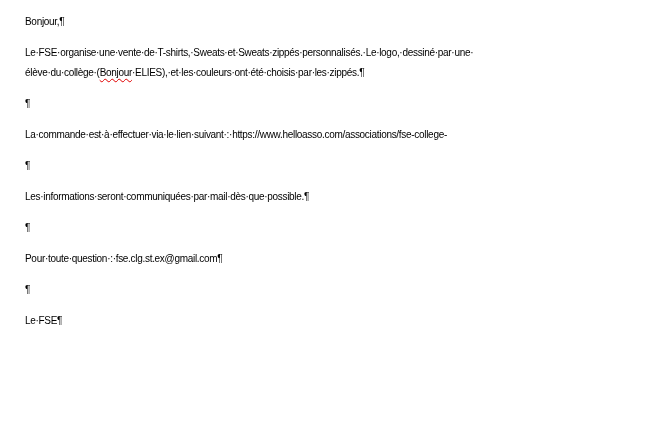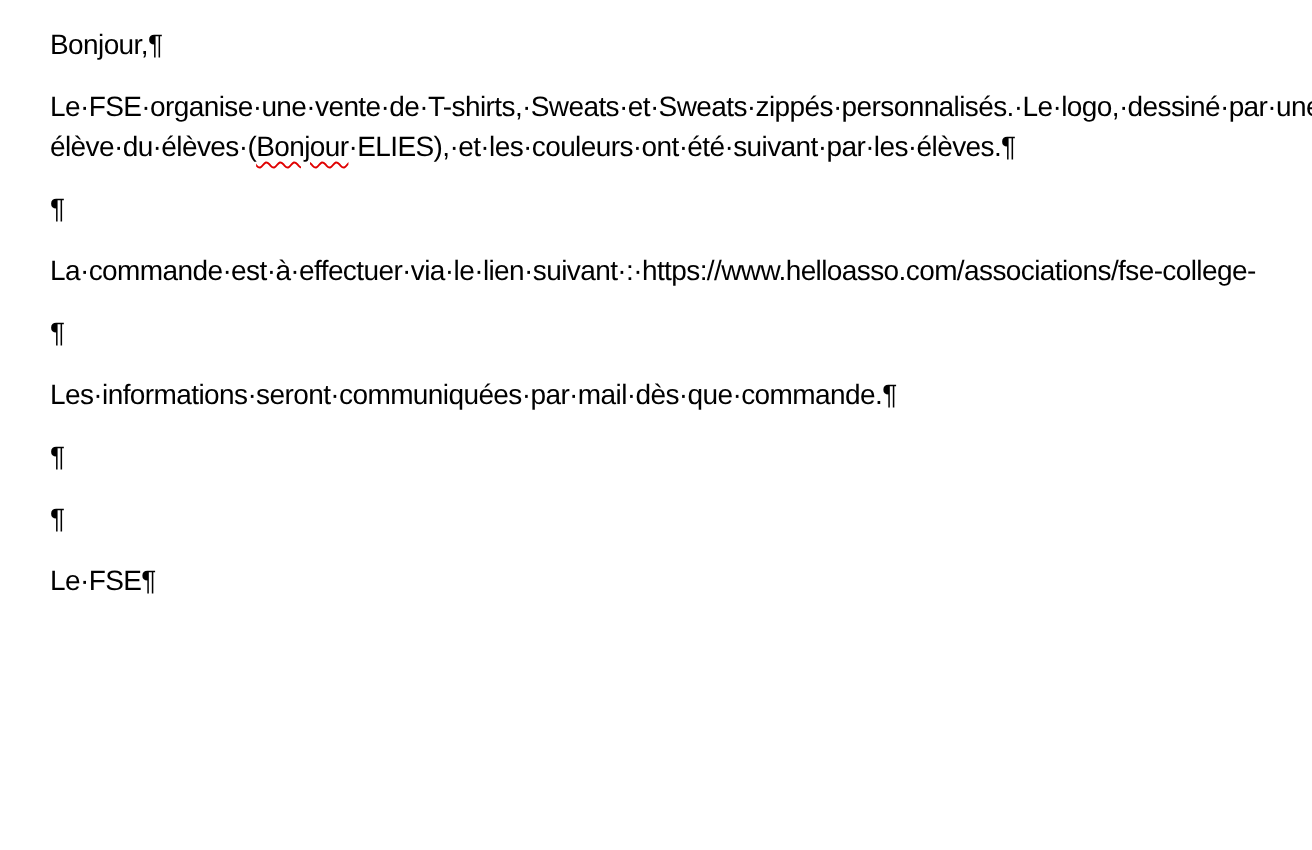--- a/index.html
+++ b/index.html
@@ -12,21 +12,21 @@
     width: 656px;
     height: 425px;
     background: var(--bg-color);
     overflow: hidden;
   }
   .doc {
     width: 656px;
     height: 425px;
     padding: 12px 20px 0 25px;
     font-family: "Liberation Sans", sans-serif;
-    font-size: 14px;
+    font-size: 10px;
     line-height: 20px;
     letter-spacing: -0.3px;
     color: var(--text-color);
     cursor: text;
   }
   p { margin: 0 0 11px 0; }
   .line { display: block; white-space: pre; }
   .mark { color: var(--text-color); }
   .squiggle {
     text-decoration: underline;
@@ -41,44 +41,47 @@
 <body>
 
 <div class="doc">
 
   <p>
       <span class="line"><span>Bonjour,</span><span class="mark">¶</span></span>
     </p>
 
   <p>
       <span class="line"><span>Le·FSE·organise·une·vente·de·T-shirts,·Sweats·et·Sweats·zippés·personnalisés.·Le·logo,·dessiné·par·une·</span></span>
-      <span class="line"><span>élève·du·élèves·(</span><span class="squiggle">Bonjour</span><span>·ELIES),·et·les·couleurs·ont·été·suivant·par·les·élèves.</span><span class="mark">¶</span></span>
+      <span class="line"><span>élève·du·collège·(</span><span class="squiggle">Bonjour</span><span>·ELIES),·et·les·couleurs·ont·été·choisis·par·les·zippés.</span><span class="mark">¶</span></span>
     </p>
 
   <p>
       <span class="line"><span class="mark">¶</span></span>
     </p>
 
   <p>
       <span class="line"><span>La·commande·est·à·effectuer·via·le·lien·suivant·:·</span><span>https://www.helloasso.com/associations/fse-college-</span></span>
     </p>
 
   <p>
       <span class="line"><span class="mark">¶</span></span>
     </p>
 
 
   <p>
-      <span class="line"><span>Les·informations·seront·communiquées·par·mail·dès·que·commande.</span><span class="mark">¶</span></span>
+      <span class="line"><span>Les·informations·seront·communiquées·par·mail·dès·que·possible.</span><span class="mark">¶</span></span>
     </p>
 
   <p>
       <span class="line"><span class="mark">¶</span></span>
     </p>
 
+  <p>
+      <span class="line"><span>Pour·toute·question·:·</span><span>fse.clg.st.ex@gmail.com</span><span class="mark">¶</span></span>
+    </p>
 
   <p>
       <span class="line"><span class="mark">¶</span></span>
     </p>
 
   <p>
       <span class="line"><span>Le·FSE</span><span class="mark">¶</span></span>
     </p>
 
 </div>

